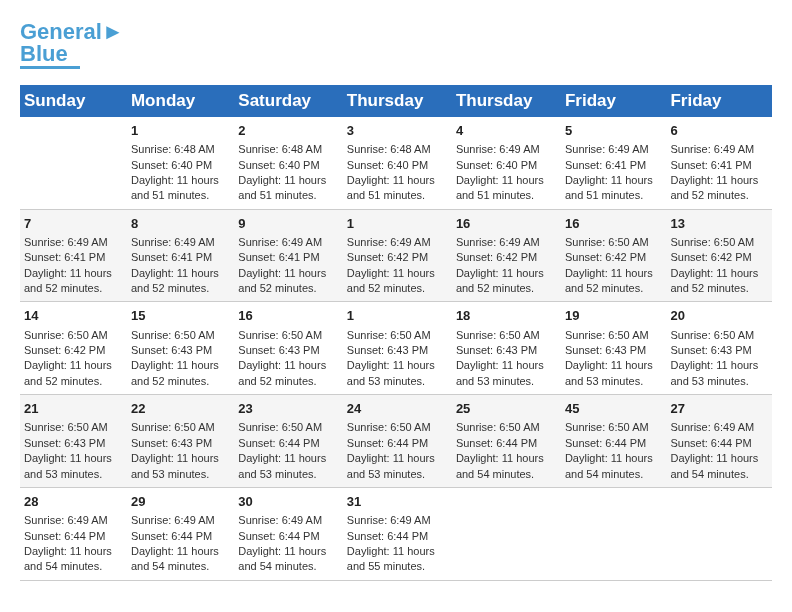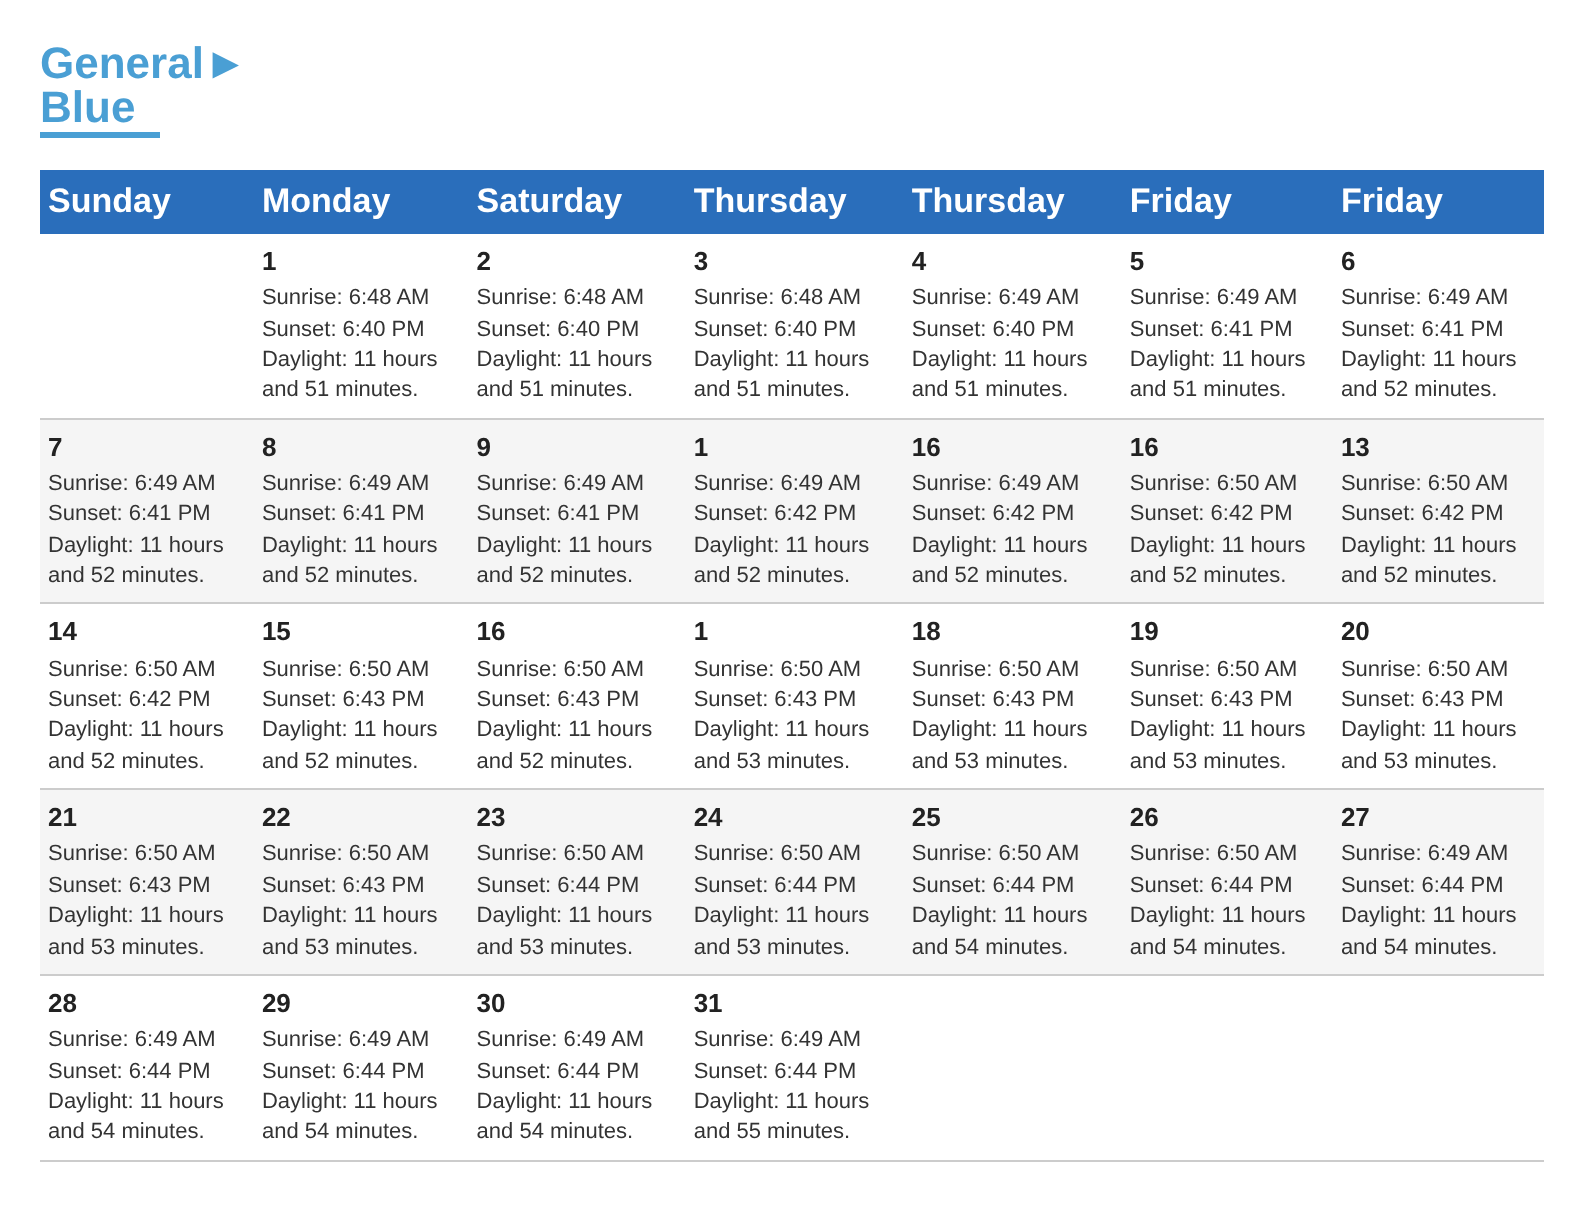--- a/index.html
+++ b/index.html
@@ -197,21 +197,21 @@
 Daylight: 11 hours and 53 minutes.</span></td>
         <td><span class="day-num">23</span><span class="day-detail" style="white-space: pre-line;">Sunrise: 6:50 AM
 Sunset: 6:44 PM
 Daylight: 11 hours and 53 minutes.</span></td>
         <td><span class="day-num">24</span><span class="day-detail" style="white-space: pre-line;">Sunrise: 6:50 AM
 Sunset: 6:44 PM
 Daylight: 11 hours and 53 minutes.</span></td>
         <td><span class="day-num">25</span><span class="day-detail" style="white-space: pre-line;">Sunrise: 6:50 AM
 Sunset: 6:44 PM
 Daylight: 11 hours and 54 minutes.</span></td>
-        <td><span class="day-num">26</span><span class="day-detail" style="white-space: pre-line;">Sunrise: 6:50 AM
+        <td><span class="day-num">45</span><span class="day-detail" style="white-space: pre-line;">Sunrise: 6:50 AM
 Sunset: 6:44 PM
 Daylight: 11 hours and 54 minutes.</span></td>
         <td><span class="day-num">27</span><span class="day-detail" style="white-space: pre-line;">Sunrise: 6:49 AM
 Sunset: 6:44 PM
 Daylight: 11 hours and 54 minutes.</span></td>
       </tr>
       <tr>
         <td><span class="day-num">28</span><span class="day-detail" style="white-space: pre-line;">Sunrise: 6:49 AM
 Sunset: 6:44 PM
 Daylight: 11 hours and 54 minutes.</span></td>

